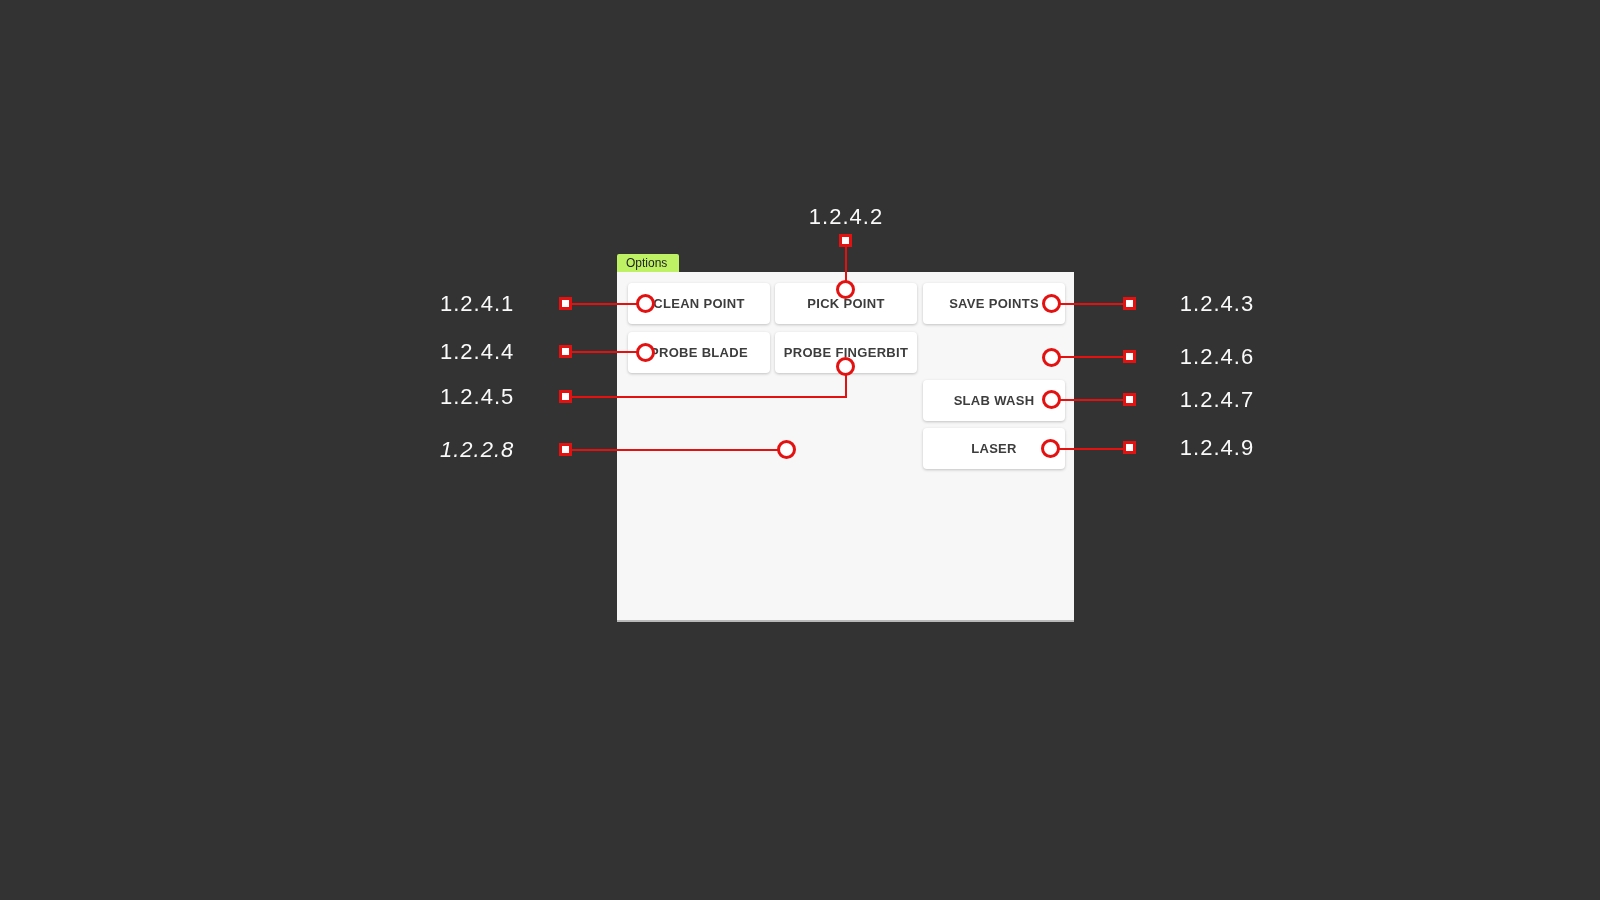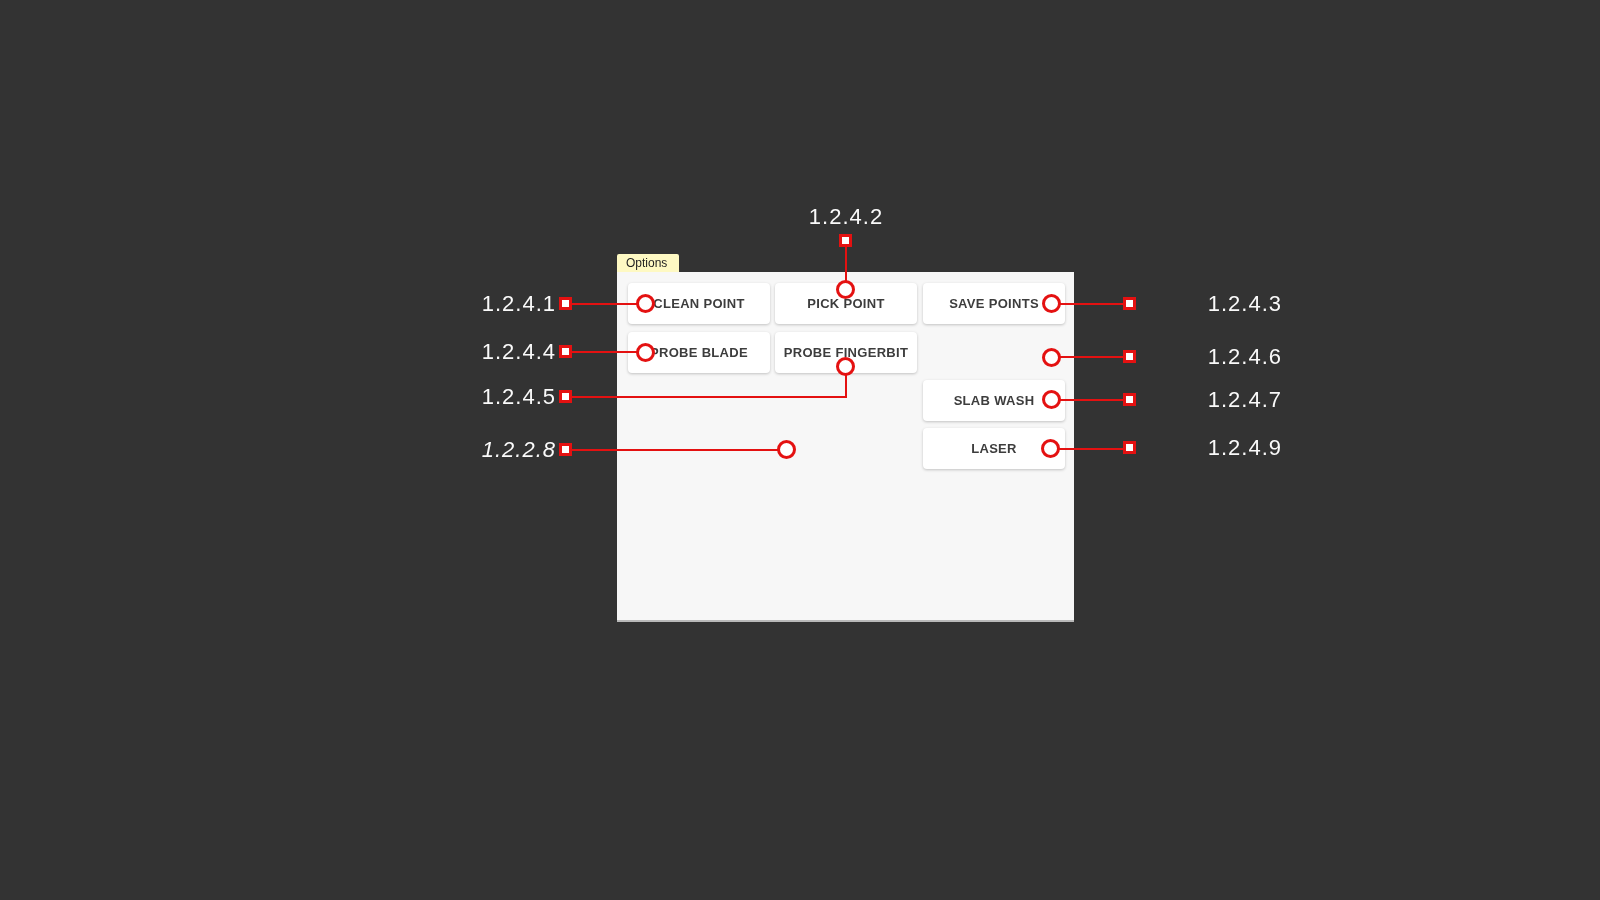--- a/index.html
+++ b/index.html
@@ -26,21 +26,21 @@
     height: 348px;
     background: #f7f7f7;
     border-bottom: 2px solid #b9b9b9;
   }
   .tab {
     position: absolute;
     left: 617px;
     top: 254px;
     width: 62px;
     height: 18px;
-    background: #fef9c3;
+    background: #bef264;
     border-radius: 2px 2px 0 0;
     color: #1f1f1f;
     font-size: 12px;
     line-height: 19px;
     padding-left: 9px;
     box-sizing: border-box;
   }
 
   
   .btn {
@@ -129,22 +129,22 @@
 
   .cl-label {
     position: absolute;
     color: #fafafa;
     font-size: 22px;
     letter-spacing: 1px;
     line-height: 26px;
     z-index: 6;
     white-space: nowrap;
   }
-  .cl-label.right-align { width: 116px; text-align: right; left: 440px; }
-  .cl-label.left-align  { width: 130px; text-align: right;  left: 1152px; }
+  .cl-label.right-align { width: 116px; text-align: left; left: 440px; }
+  .cl-label.left-align  { width: 130px; text-align: center;  left: 1152px; }
   #lb-1 { top: 291px; }
   #lb-2 { left: 796px; top: 204px; width: 100px; text-align: center; }
   #lb-3 { top: 291px; }
   #lb-4 { top: 339px; }
   #lb-5 { top: 384px; }
   #lb-6 { top: 344px; }
   #lb-7 { top: 387px; }
   #lb-8 { top: 437px; font-style: italic; }
   #lb-9 { top: 435px; }
 </style>

